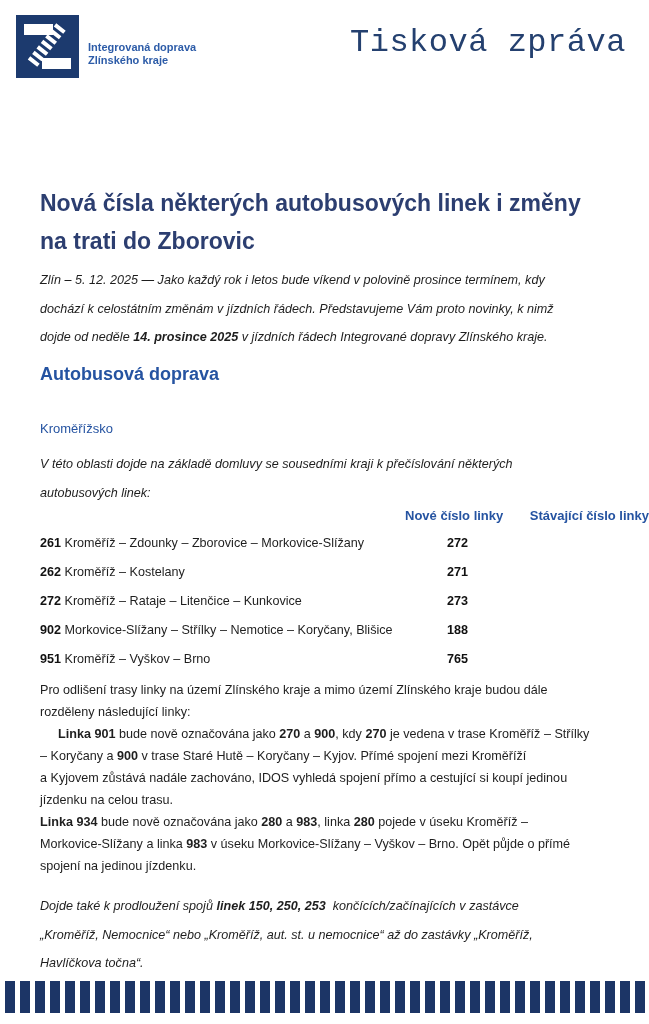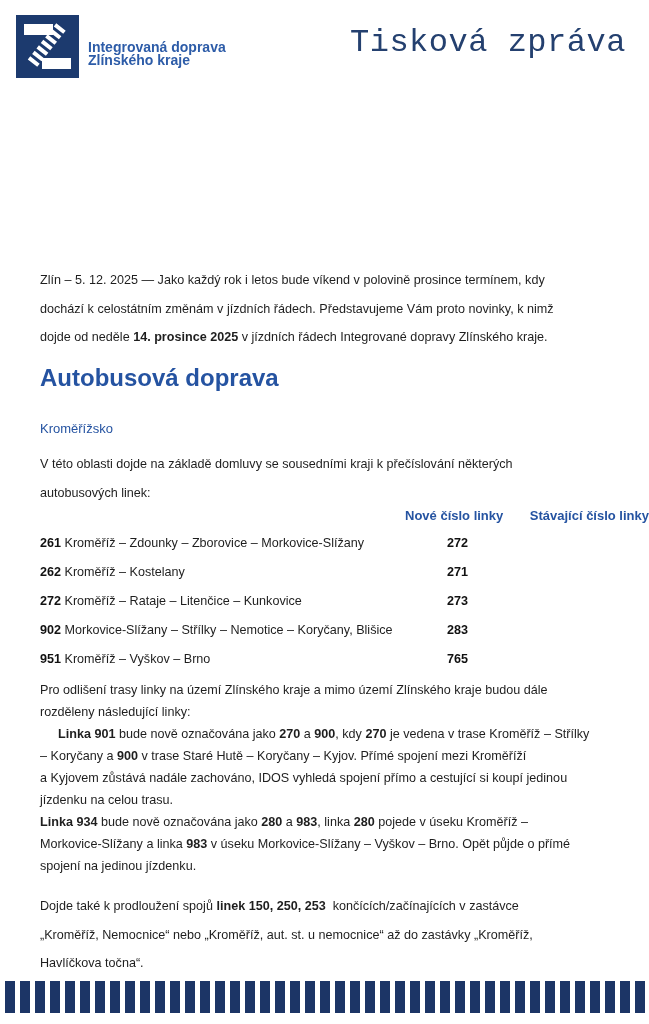--- a/index.html
+++ b/index.html
@@ -12,21 +12,21 @@
     color: #1e1e1e;
     overflow: hidden;
   }
   .abs { position: absolute; }
   .prewrap { white-space: pre-wrap; }
 
   
   .logo-square { left: 16px; top: 15px; width: 63px; height: 63px; }
   .brand-text {
     left: 88px; top: 41px;
-    font-size: 14px; line-height: 13px;
+    font-size: 11px; line-height: 13px;
     font-weight: 700;
     color: #2d5ca8;
   }
   .doc-title {
     left: 350px; top: 24px;
     font-size: 32px;
     font-weight: 400;
     letter-spacing: 0.5px;
     color: #24406f;
     font-family: Liberation Mono, monospace;
@@ -35,31 +35,31 @@
   
   .headline {
     left: 40px; top: 184px; width: 600px;
     font-size: 23px; line-height: 38px;
     font-weight: 600;
     color: #2c3e70;
   }
 
   
   .body-text { font-size: 12.6px; color: #1e1e1e; width: 600px; }
-  .lh-wide  { line-height: 28.5px; }
+  .lh-wide  { line-height: 28.5px; font-style: italic; }
   .lh-tight { line-height: 22px; }
   .intro      { left: 40px; top: 266px; }
   .area-intro { left: 40px; top: 450px; }
   .para-splits    { left: 40px; top: 679px; }
   .para-extension { left: 40px; top: 892px; }
 
   
   .section-heading {
     left: 40px; top: 364px;
-    font-size: 24px; font-weight: 700;
+    font-size: 18px; font-weight: 700;
     color: #2553a1;
   }
   .subsection-heading {
     left: 40px; top: 421px;
     font-size: 13px; font-weight: 400;
     color: #2553a1;
   }
 
   
   .line-table { left: 40px; top: 509px; width: 609px; font-size: 12.6px; }
@@ -104,20 +104,22 @@
     </svg>
   </div>
 
   <div class="abs brand-text">
     <div>Integrovaná doprava</div>
     <div>Zlínského kraje</div>
   </div>
 
   <div class="abs doc-title">Tisková zpráva</div>
 
+  <h1 class="abs headline prewrap" style="margin:0">Nová čísla některých autobusových linek i změny
+na trati do Zborovic</h1>
 
   <p class="abs intro body-text lh-wide prewrap" style="margin:0"><span>Zlín – 5. 12. 2025 — Jako každý rok i letos bude víkend v polovině prosince termínem, kdy
 dochází k celostátním změnám v jízdních řádech. Představujeme Vám proto novinky, k nimž
 dojde od neděle </span><span style="font-weight: 700;">14. prosince 2025</span><span> v jízdních řádech Integrované dopravy Zlínského kraje.</span></p>
 
   <h2 class="abs section-heading" style="margin:0">Autobusová doprava</h2>
   <h3 class="abs subsection-heading" style="margin:0">Kroměřížsko</h3>
 
   <p class="abs area-intro body-text lh-wide prewrap" style="margin:0">V této oblasti dojde na základě domluvy se sousedními kraji k přečíslování některých
 autobusových linek:</p>
@@ -138,21 +140,21 @@
       <span class="new-number">271</span>
     </div>
 
     <div class="trow">
       <span class="line-number">272 </span><span>Kroměříž – Rataje – Litenčice – Kunkovice</span>
       <span class="new-number">273</span>
     </div>
 
     <div class="trow">
       <span class="line-number">902 </span><span>Morkovice-Slížany – Střílky – Nemotice – Koryčany, Blišice</span>
-      <span class="new-number">283</span>
+      <span class="new-number">188</span>
     </div>
 
     <div class="trow">
       <span class="line-number">951 </span><span>Kroměříž – Vyškov – Brno</span>
       <span class="new-number">765</span>
     </div>
   </div>
   </div>
 
   <p class="abs para-splits body-text lh-tight prewrap" style="margin:0"><span>Pro odlišení trasy linky na území Zlínského kraje a mimo území Zlínského kraje budou dále

